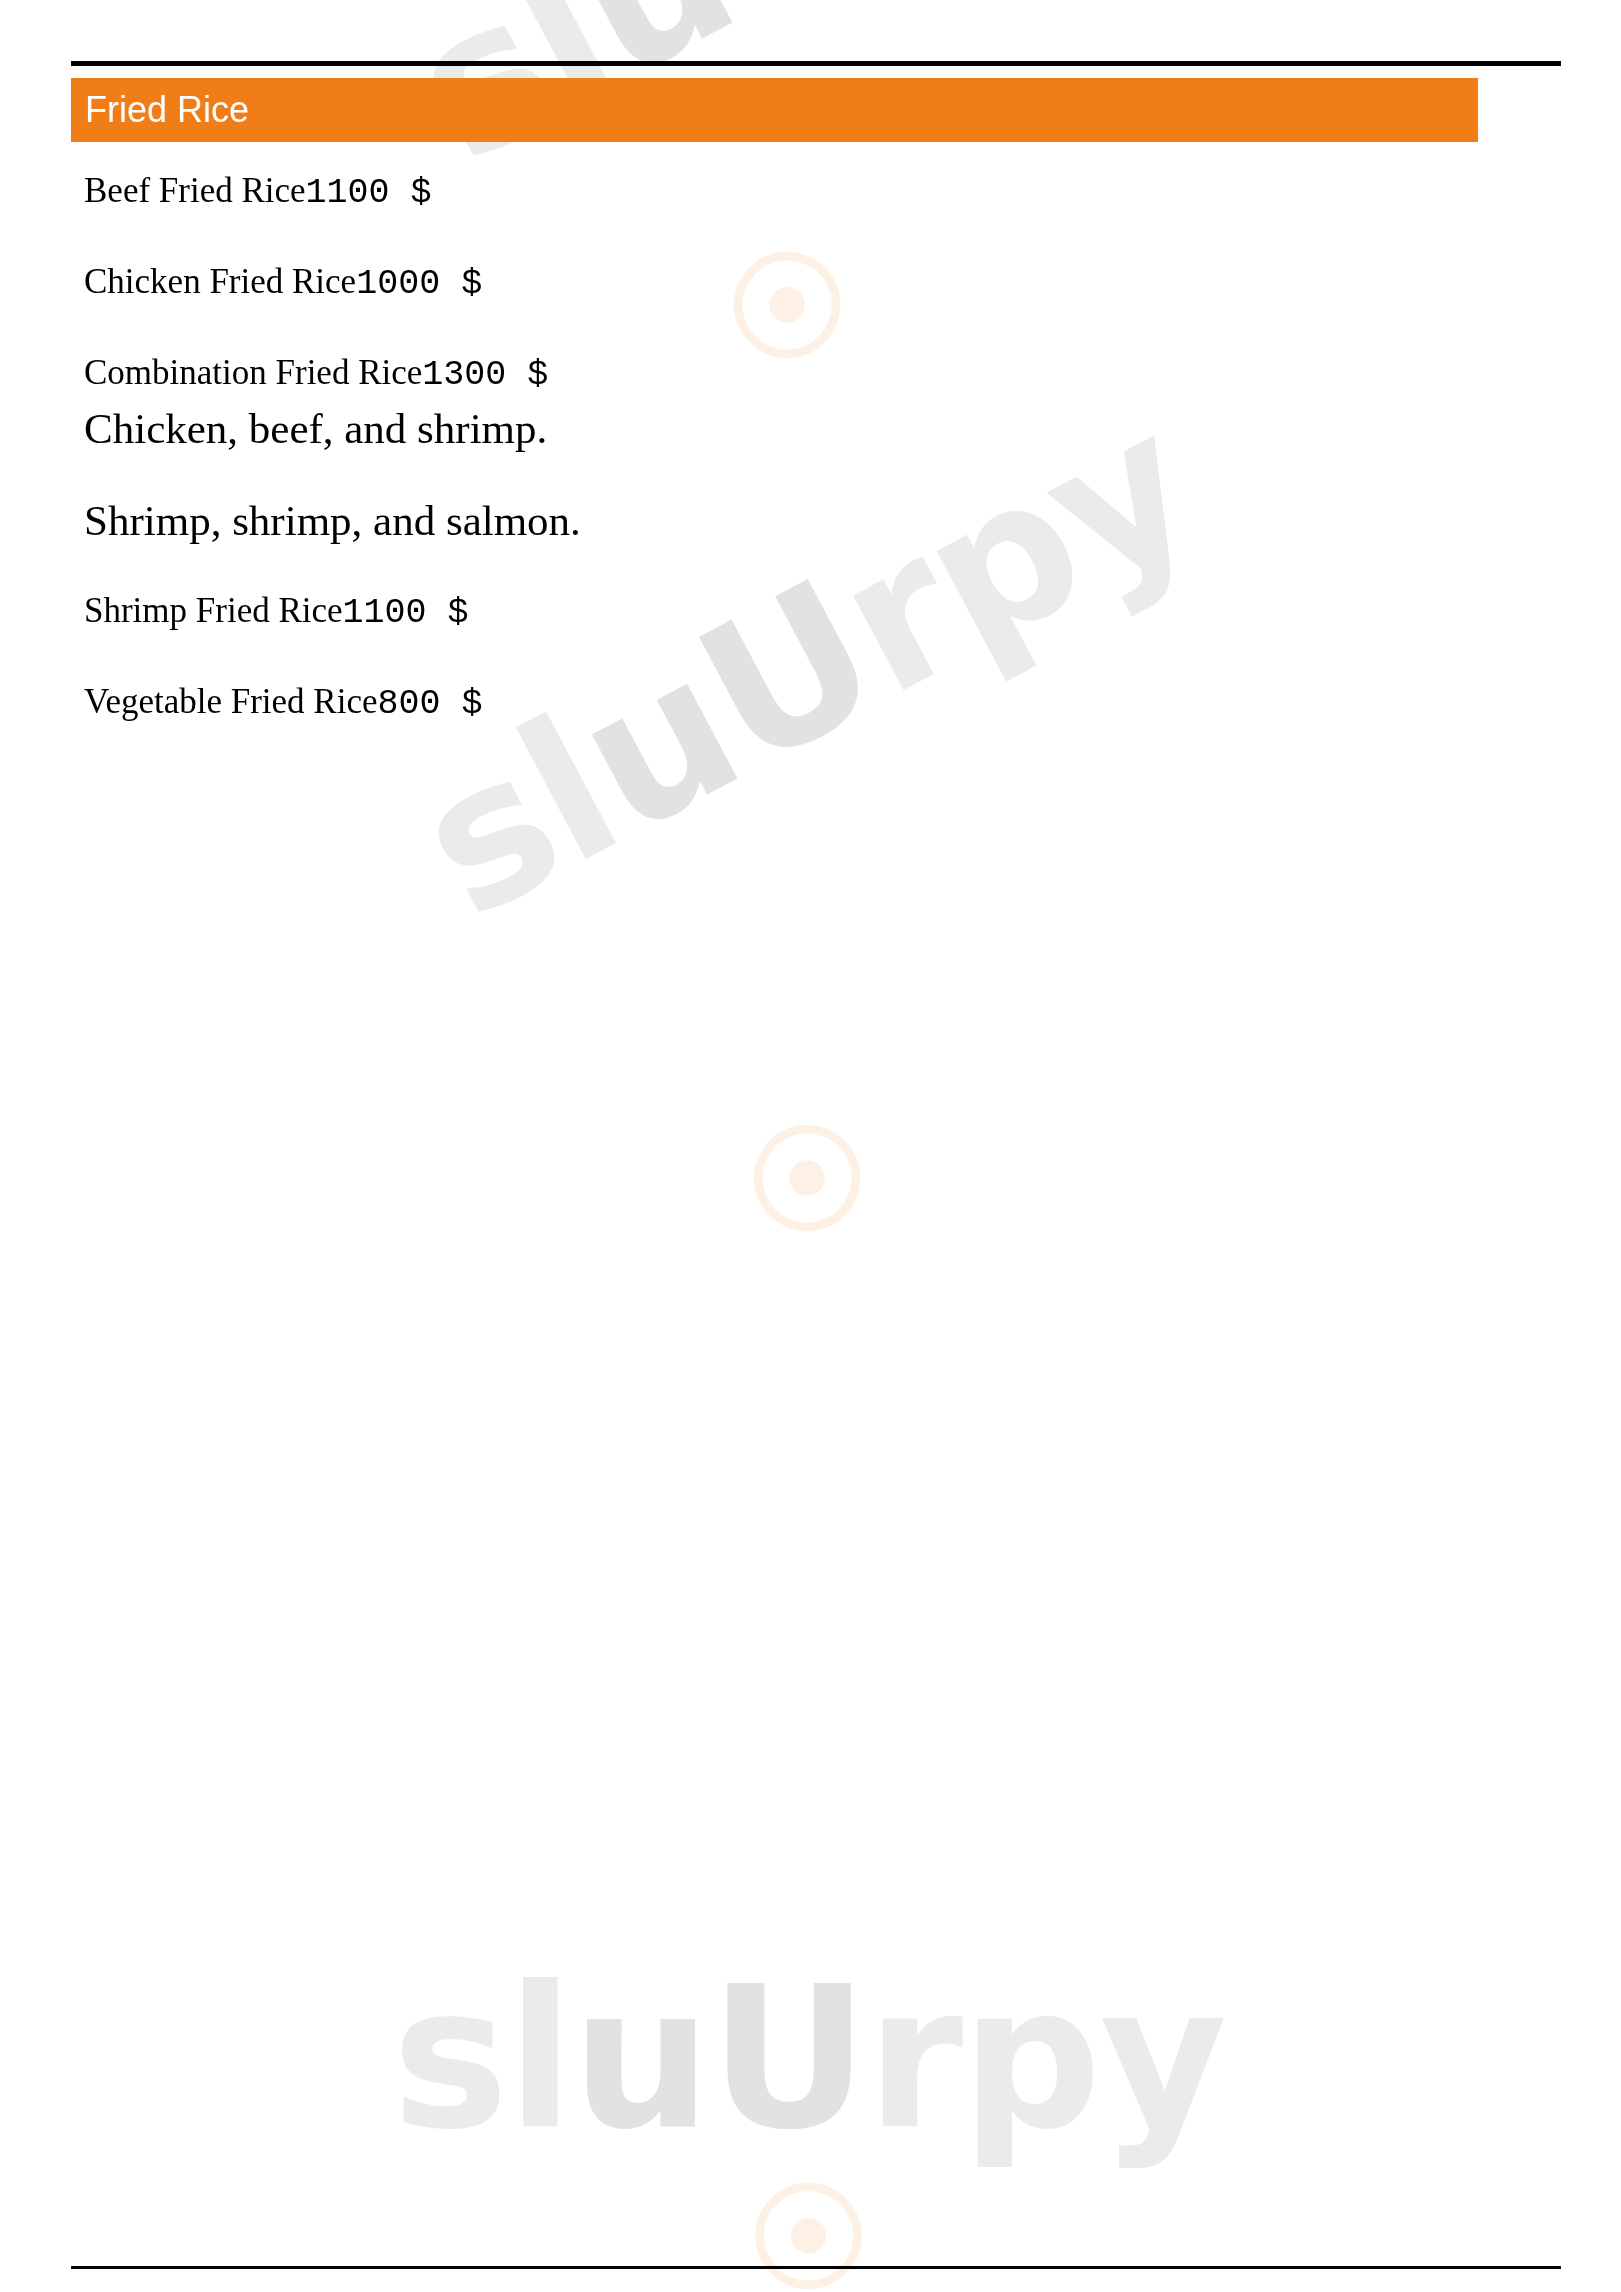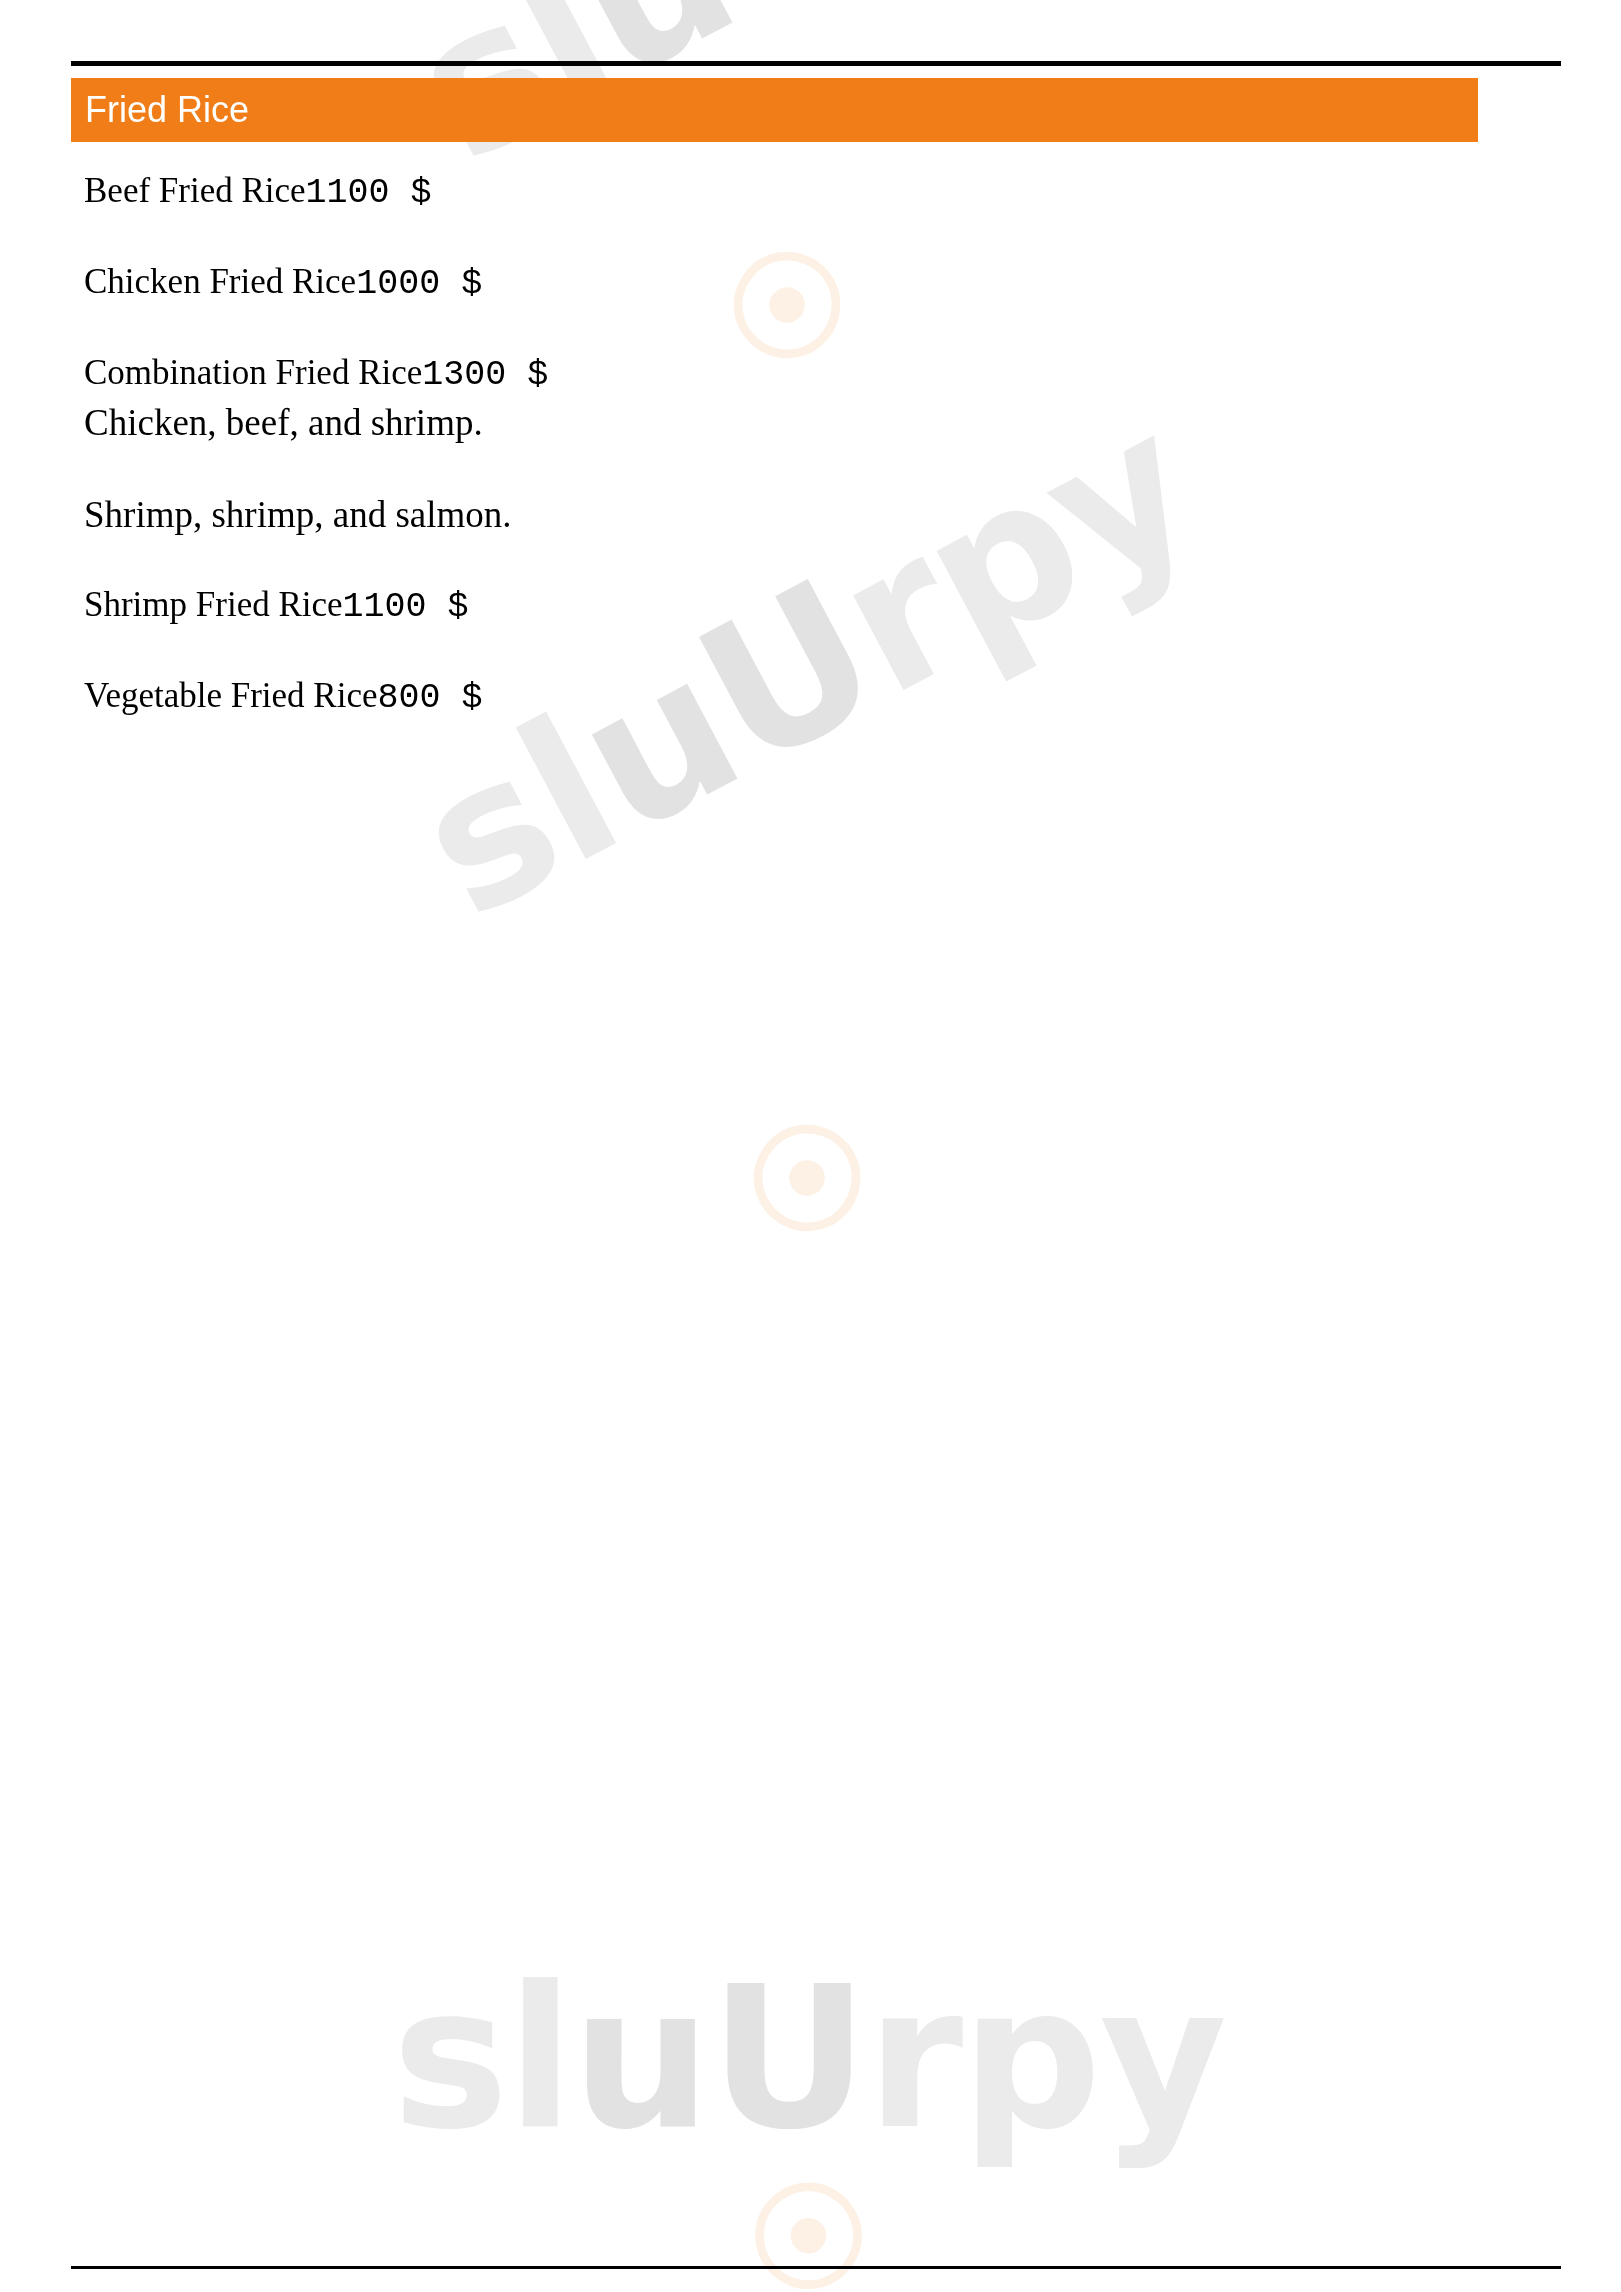--- a/index.html
+++ b/index.html
@@ -140,23 +140,23 @@
     line-height: 43px;
   }
   .item-price {
     font-size: 35px;
     line-height: 43px;
     white-space: nowrap;
     text-align: right;
     font-family: Liberation Mono, monospace;
   }
   .item-desc {
-    font-size: 37px;
+    font-size: 43px;
     line-height: 47px;
-    margin-top: 2px;
+    margin-top: 8px;
     max-width: 1078px;
   }
   .item-desc:empty { display: none; }
 </style>
 </head>
 <body>
 
 <div class="page">
 
   <div class="watermark wm-1">

